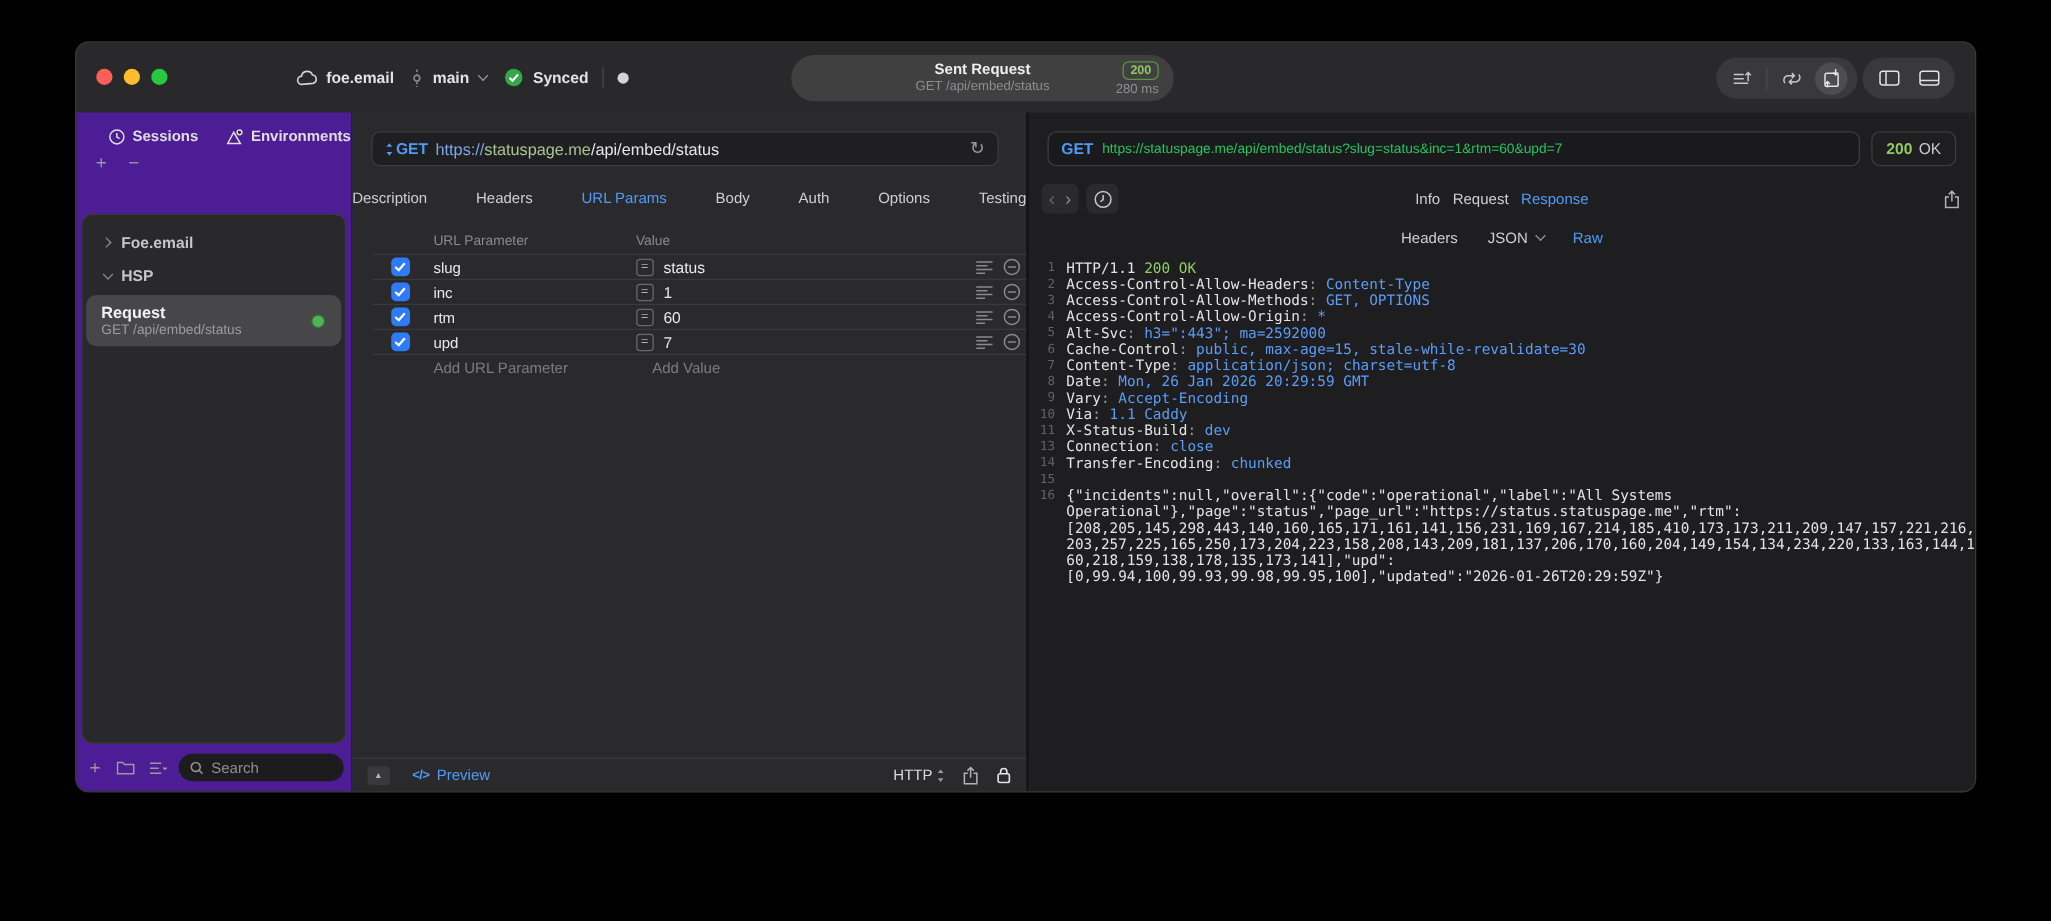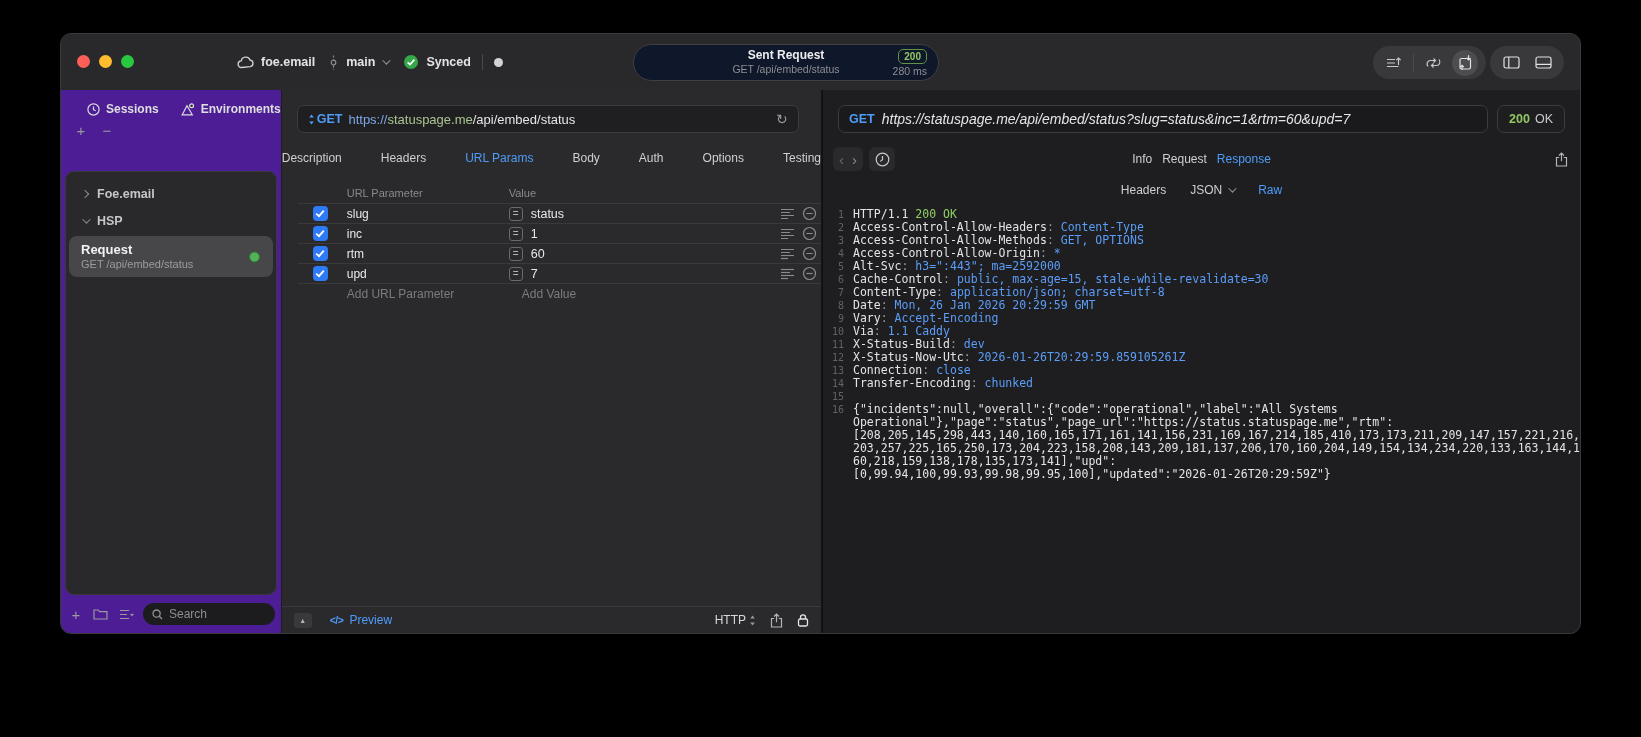--- a/index.html
+++ b/index.html
@@ -19,21 +19,21 @@
   .proj { position:absolute; left:176px; top:0; height:56px; display:flex; align-items:center; gap:7px;
           color:#e3e3e5; font-size:12.5px; font-weight:700; }
   .proj svg { display:block; }
   .vdiv { width:1px; height:16px; background:#4a4a4c; margin:0 4px; }
   .dot-white { width:9px; height:9px; border-radius:50%; background:#d4d4d6; }
   .chev { display:inline-block; width:6px; height:6px; border-right:1.5px solid #9a9a9e; border-bottom:1.5px solid #9a9a9e; }
   .chev.down { transform:rotate(45deg) translateY(-2px); }
   .chev.right { transform:rotate(-45deg); }
 
   .pill { position:absolute; left:572px; top:10px; width:306px; height:37px; border:1px solid #404042;
-          border-radius:19px; background:#0f172a; display:flex; align-items:center; justify-content:center; }
+          border-radius:19px; background:#404040; display:flex; align-items:center; justify-content:center; }
   .pill-center { text-align:center; line-height:1.25; }
   .pill-title { font-size:12px; font-weight:700; color:#ededef; }
   .pill-sub { font-size:10.5px; color:#8e8e93; }
   .pill-right { position:absolute; right:11px; top:4px; display:flex; flex-direction:column; align-items:flex-end; gap:1px; }
   .badge-200 { font-size:10px; font-weight:700; color:#93c763; border:1px solid #5f9444; border-radius:5px; padding:0 5px; line-height:13px; }
   .pill-ms { font-size:10.5px; color:#8e8e93; }
 
   .tbgroup { position:absolute; top:12px; height:33px; background:#39393b; border-radius:17px;
              display:flex; align-items:center; padding:0 8px; gap:6px; }
   .tbgroup.g1 { right:94px; }
@@ -104,21 +104,21 @@
   .preview { display:flex; align-items:center; gap:6px; color:#4f9cf8; font-size:12px; margin-left:8px; }
   .code-glyph { font-size:10.5px; font-weight:700; letter-spacing:-0.5px; }
   .ed-foot-right { margin-left:auto; display:flex; align-items:center; gap:14px; }
   .http-sel { display:flex; align-items:center; gap:3px; color:#d8d8da; font-size:12px; }
 
   
   .resp-top { display:flex; align-items:center; gap:9px; padding:15px 15px 0 15px; }
   .resp-url { flex:1; height:28px; border:1px solid #3c3c3e; border-radius:7px; background:#1a1a1c;
               display:flex; align-items:center; padding:0 10px; gap:7px; overflow:hidden; white-space:nowrap; }
   .resp-url .m { color:#4f9cf8; font-weight:700; font-size:12.5px; }
-  .resp-url .u { color:#e5e5e5; font-size:14px;font-style:italic; }
+  .resp-url .u { color:#22c55e; font-size:11px; }
   .resp-status { height:28px; border:1px solid #3c3c3e; border-radius:7px; display:flex; align-items:center;
                  gap:5px; padding:0 11px; font-size:12.5px; }
   .resp-status .code { color:#93c763; font-weight:700; }
   .resp-status .txt { color:#cbcbcd;text-align:center; }
 
   .resp-nav { position:relative; height:26px; margin-top:13px; display:flex; align-items:center; }
   .nav-left { position:absolute; left:10px; display:flex; align-items:center; gap:6px; }
   .bf { display:flex; align-items:center; background:#2a2a2c; border-radius:6px; height:24px; padding:0 6px; gap:8px;
         color:#6a6a6e; font-size:15px; }
   .bf .fwd { color:#8a8a8e; }
@@ -588,24 +588,20 @@
             </div>
             <div class="cline">
               <span class="lnum">10</span>
               <span class="ltext"><span class="tk-plain">Via</span><span class="tk-muted">: </span><span class="tk-blue">1.1 Caddy</span></span>
             </div>
             <div class="cline">
               <span class="lnum">11</span>
               <span class="ltext"><span class="tk-plain">X-Status-Build</span><span class="tk-muted">: </span><span class="tk-blue">dev</span></span>
             </div>
             <div class="cline">
-              <span class="lnum">12</span>
-              <span class="ltext"><span class="tk-plain">X-Status-Now-Utc</span><span class="tk-muted">: </span><span class="tk-blue">2026-01-26T20:29:59.859105261Z</span></span>
-            </div>
-            <div class="cline">
               <span class="lnum">13</span>
               <span class="ltext"><span class="tk-plain">Connection</span><span class="tk-muted">: </span><span class="tk-blue">close</span></span>
             </div>
             <div class="cline">
               <span class="lnum">14</span>
               <span class="ltext"><span class="tk-plain">Transfer-Encoding</span><span class="tk-muted">: </span><span class="tk-blue">chunked</span></span>
             </div>
             <div class="cline">
               <span class="lnum">15</span>
               <span class="ltext"></span>

